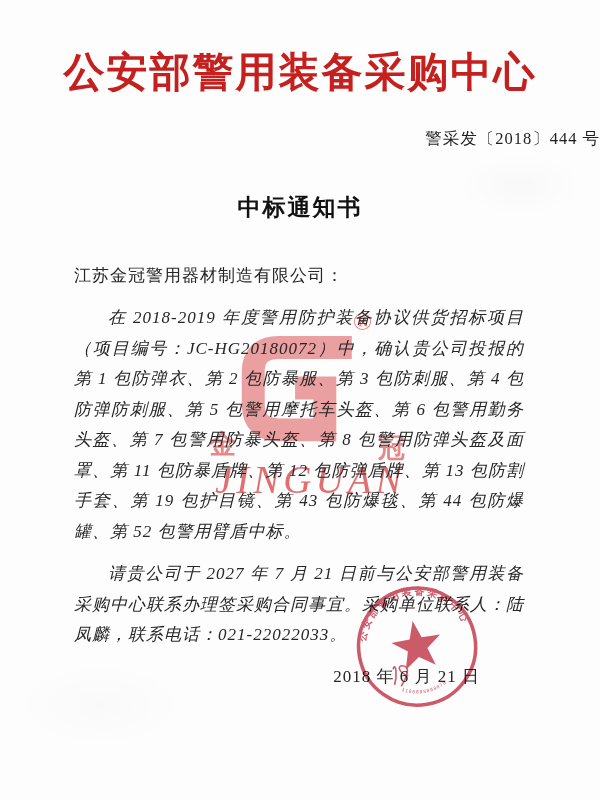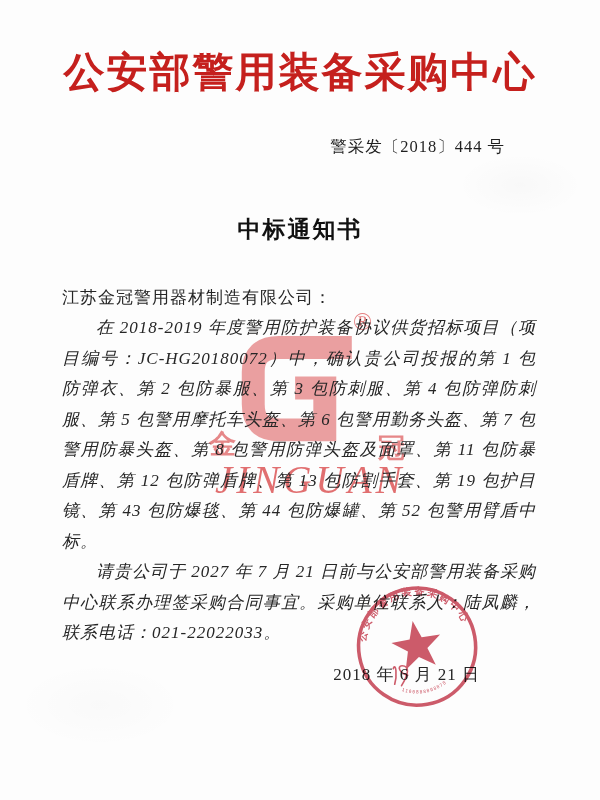--- a/index.html
+++ b/index.html
@@ -19,43 +19,42 @@
   .letterhead{
     padding-top:50px;
     text-align:center;
     font-size:41px;
     font-weight:bold;
     letter-spacing:2px;
     color:#c5201d;
     line-height:1.12;
   }
   .doc-number{
-    margin-top:40px;
+    margin-top:32px;
     text-align:right;
-    padding-right:95px;
     font-size:16.5px;
     letter-spacing:1px;
     color:#1f1f1f;
   }
   .doc-title{
-    margin-top:56px;
+    margin-top:42px;
     text-align:center;
     font-size:23px;
     font-weight:bold;
     letter-spacing:2px;
     color:#111;
   }
   .body-text{
     margin:38px 64px 0 62px;
     font-size:17px;
     line-height:30.5px;
     letter-spacing:1px;
     text-align:justify;
   }
-  .body-text p{margin:0;}
+  .body-text p{margin:12px;}
   .salutation{text-indent:0;}
   .para{text-indent:2em;font-style:italic;}
   .date-line{
     margin-top:14px;
     text-align:right;
     padding-right:120px;
     font-size:17px;
     letter-spacing:1px;
   }
   

